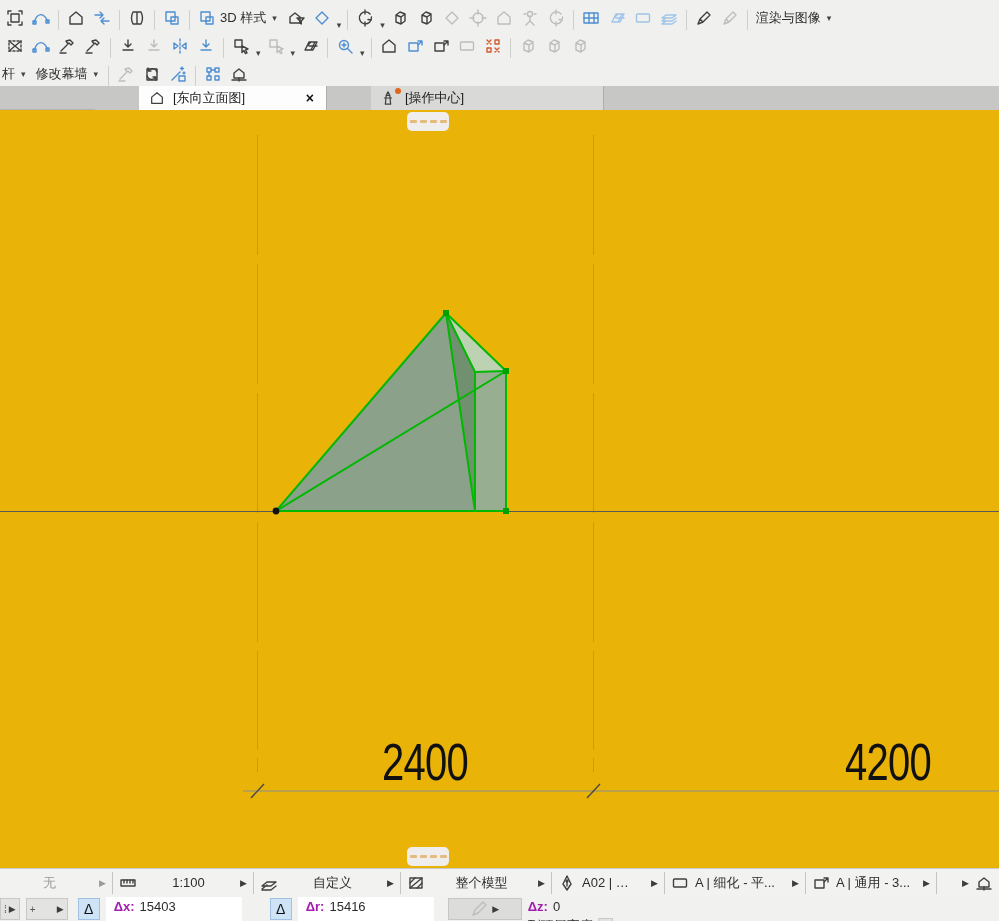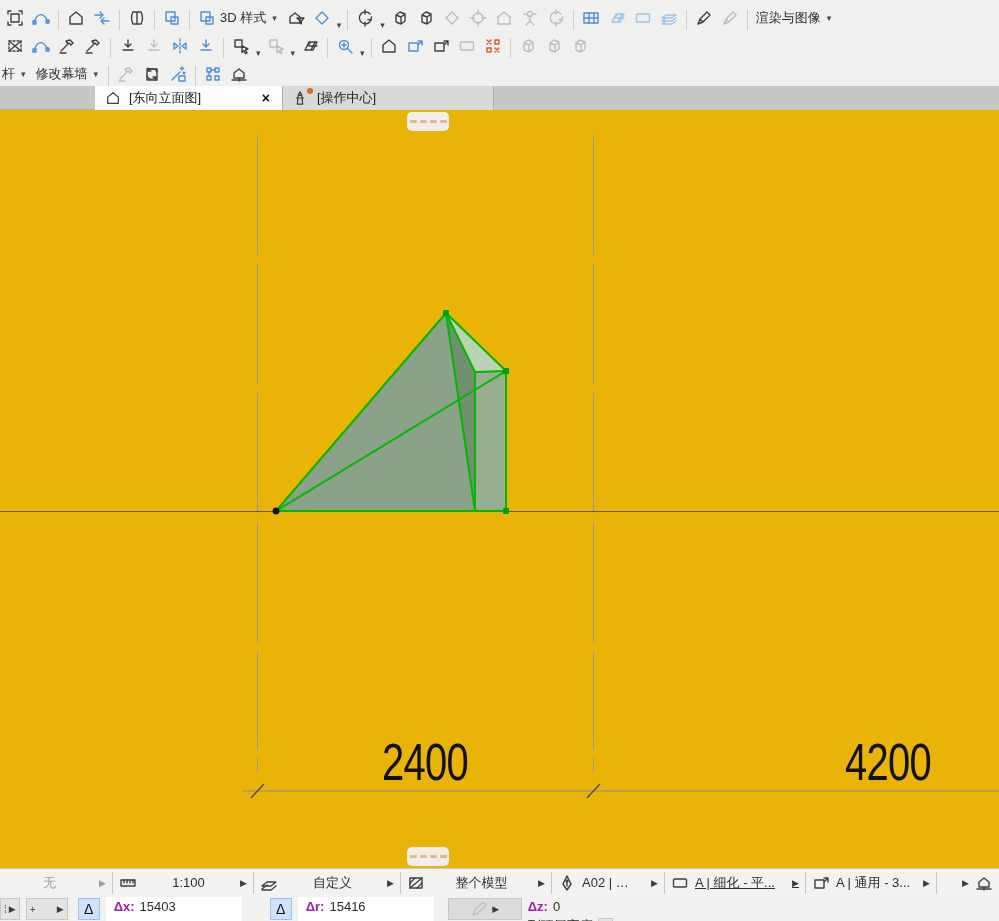--- a/index.html
+++ b/index.html
@@ -18,21 +18,21 @@
   .ic.dis{stroke:#bdbdbb;}
   .ic.orange{stroke:#cf5b2e;}
   .sep{width:1px;height:20px;background:#cfcfcd;margin:0 4px;flex:0 0 auto;}
   .caret{font-size:9px;color:#444;margin:0 2px;}
   .lblbtn{display:flex;align-items:center;gap:4px;padding:0 4px;height:24px;flex:0 0 auto;}
   .lblbtn .txt{white-space:nowrap;}
   
   #tabbar{position:absolute;top:86px;left:0;width:999px;height:24px;background:#c7c7c6;display:flex;align-items:stretch;}
   .tabspacer{width:95px;flex:0 0 auto;border-bottom:1px solid #b2b2b0;box-sizing:border-box;}
   .tab{display:flex;align-items:center;gap:6px;padding:0 8px;box-sizing:border-box;
-       background:#d9d9d7;border-right:1px solid #aeaeac;font-size:13px;color:#1c1c1c;overflow:hidden;}
+       background:#d9d9d7;border-right:1px solid #aeaeac;font-size:13px;color:#1c1c1c;overflow:hidden;margin-left:44px;}
   .tab.active{background:#fdfdfd;}
   .tab .ticon{width:20px;height:16px;flex:0 0 auto;position:relative;}
   .tab .close{margin-left:auto;font-weight:bold;font-size:14px;color:#111;padding:0 4px;}
   .orangedot{position:absolute;top:-2px;right:-2px;width:6px;height:6px;border-radius:50%;background:#e0661c;}
   
   #canvas{position:absolute;top:110px;left:0;width:999px;height:758px;background:#eab308;}
   #canvas svg{position:absolute;top:0;left:0;}
   .pill{position:absolute;left:407px;width:42px;height:19px;background:#efeeec;border-radius:5px;
         display:flex;align-items:center;justify-content:center;gap:3px;}
   .pill i{display:block;width:7px;height:3px;background:#e5ba7d;border-radius:1px;}
@@ -40,21 +40,21 @@
   
   #statusbar{position:absolute;top:868px;left:0;width:999px;height:28px;background:#f2f2f0;
              border-top:1px solid #c9c9c7;display:flex;align-items:center;box-sizing:border-box;}
   .stitem{display:flex;align-items:center;height:100%;padding:0 6px;box-sizing:border-box;gap:6px;}
   .stitem .txt{white-space:nowrap;overflow:hidden;text-overflow:ellipsis;}
   .stitem .spring{flex:1;}
   .arrow{font-size:9px;color:#3c3c3c;}
   .stsep{width:1px;height:22px;background:#c4c4c2;flex:0 0 auto;}
   .grey{color:#9a9a98;}
   .w1{width:112px;}.w2{width:140px;}.w3{width:146px;}.w4{width:150px;}
-  .w5{width:112px;}.w6{width:140px;text-decoration:underline;}.w7{width:130px;}
+  .w5{width:112px;}.w6{width:140px;}.w7{width:130px;}
   
   #tracker{position:absolute;top:896px;left:0;width:999px;height:25px;background:#f1f1ef;
            display:flex;align-items:flex-start;overflow:hidden;}
   .mini{height:22px;margin-top:2px;background:#e3e3e1;border:1px solid #c8c8c6;display:flex;align-items:center;
         gap:2px;padding:0 3px;box-sizing:border-box;font-size:10px;color:#555;}
   .deltabox{width:22px;height:22px;margin:2px 0 0 10px;background:#cfe3f6;border:1px solid #9ec1e4;
             display:flex;align-items:center;justify-content:center;font-size:14px;color:#111;box-sizing:border-box;flex:0 0 auto;}
   .trkfield{margin:1px 0 0 6px;display:flex;flex-direction:column;flex:0 0 auto;}
   .trkfield.boxed{background:#fff;padding:0 8px;min-width:120px;}
   .trkline{height:19px;display:flex;align-items:center;gap:5px;white-space:nowrap;}
@@ -483,21 +483,21 @@
 
 <div id="tabbar">
   <div class="tabspacer"></div>
   <div class="tab active" style="width:188px">
     <svg class="ic ticon" viewBox="0 0 18 18">
         <use href="#s-house"></use>
       </svg>
     <span class="txt">[东向立面图]</span>
     <span class="close">×</span>
   </div>
-  <div class="tab" style="width:211px">
+  <div class="tab" style="width:233px">
     <span class="ticon">
       <svg class="ic" viewBox="0 0 18 18" style="width:18px;height:16px">
           <path d="M6 16L7 6h4l1 10zM7 6l2-4 2 4M5 9h8"></path>
         </svg>
       <span class="orangedot"></span>
     </span>
     <span class="txt">[操作中心]</span>
   </div>
 </div>
 

